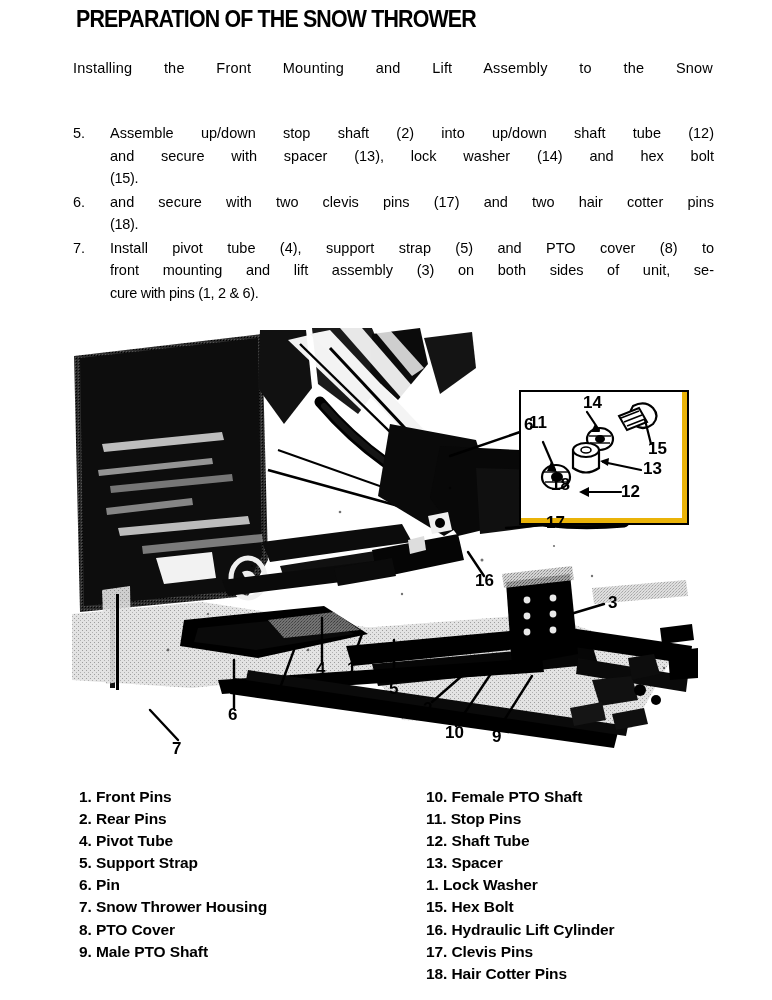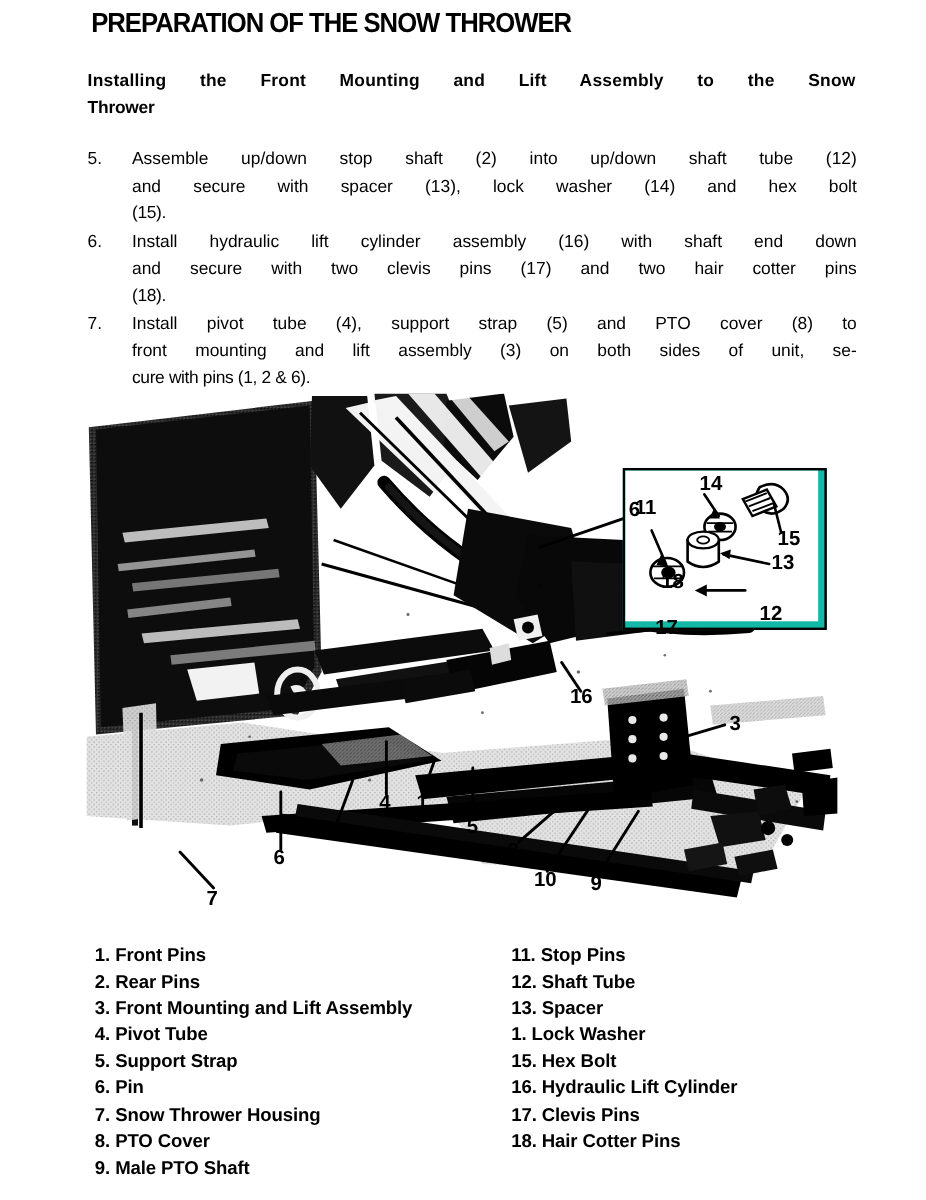--- a/index.html
+++ b/index.html
@@ -36,21 +36,21 @@
     transform-origin: left top;
     white-space: nowrap;
     line-height: 1.15;
   }
 
   .doc-subtitle {
     position: absolute;
     left: 73px;
     top: 57px;
     width: 640px;
-    font-weight: bold;
+    font-weight: normal;
     font-size: 14.5px;
     line-height: 1.52;
     letter-spacing: 0.2px;
   }
   .doc-subtitle .ln1 {
     display: block;
     text-align: justify;
     text-align-last: justify;
     white-space: nowrap;
   }
@@ -111,21 +111,21 @@
     display: block;
   }
 
   
   .inset-box {
     position: absolute;
     left: 447px;
     top: 62px;
     width: 166px;
     height: 131px;
-    background: #14b8a6;
+    background: #eab308;
     border: 2.5px solid #000000;
   }
   .inset-box svg { display: block; }
 
   
   .callout {
     position: absolute;
     font-weight: bold;
     font-size: 17px;
     line-height: 1;
@@ -158,38 +158,36 @@
 </style>
 </head>
 <body>
 
 <div class="page">
 
   <div class="doc-title">PREPARATION OF THE SNOW THROWER</div>
 
   <div class="doc-subtitle">
     <span class="ln1">Installing the Front Mounting and Lift Assembly to the Snow</span>
-    <span class="ln2">Thrower</span>
   </div>
 
   <div class="steps">
 
     <div class="step">
       <span class="step-num">5.</span>
       <div class="step-body">
         <span class="jl">Assemble up/down stop shaft (2) into up/down shaft tube (12)</span>
         <span class="jl">and secure with spacer (13), lock washer (14) and hex bolt</span>
         <span class="ll">(15).</span>
       </div>
     </div>
 
     <div class="step">
       <span class="step-num">6.</span>
       <div class="step-body">
-        <span class="jl">Install hydraulic lift cylinder assembly (16) with shaft end down</span>
         <span class="jl">and secure with two clevis pins (17) and two hair cotter pins</span>
         <span class="ll">(18).</span>
       </div>
     </div>
 
     <div class="step">
       <span class="step-num">7.</span>
       <div class="step-body">
         <span class="jl">Install pivot tube (4), support strap (5) and PTO cover (8) to</span>
         <span class="jl">front mounting and lift assembly (3) on both sides of unit, se-</span>
@@ -414,21 +412,21 @@
 
           <path d="M100,100 L62,100"></path>
           <path d="M68,95 L58,100 L68,105 Z" fill="#000" stroke="none"></path>
         </g>
       </svg>
 
       <div class="callout" style="left:62px; top:2px;">14</div>
       <div class="callout" style="left:127px; top:48px;">15</div>
       <div class="callout" style="left:8px; top:22px;">11</div>
       <div class="callout" style="left:122px; top:68px;">13</div>
-      <div class="callout" style="left:112px; top:91px;margin-top:20px;">12</div>
+      <div class="callout" style="left:100px; top:91px;">12</div>
     </div>
 
     <div class="callout" style="left:452px; top:88px;">6</div>
     <div class="callout" style="left:479px; top:148px;">18</div>
     <div class="callout" style="left:474px; top:186px;">17</div>
     <div class="callout" style="left:403px; top:244px;">16</div>
     <div class="callout" style="left:536px; top:266px;">3</div>
     <div class="callout" style="left:275px; top:332px;">1</div>
     <div class="callout" style="left:244px; top:332px;">4</div>
     <div class="callout" style="left:317px; top:352px;">5</div>
@@ -445,24 +443,20 @@
     <div class="parts-col left">
       <div class="part-item">
         <span class="pn">1.</span>
         <span class="pl">Front Pins</span>
       </div>
       <div class="part-item">
         <span class="pn">2.</span>
         <span class="pl">Rear Pins</span>
       </div>
       <div class="part-item">
-        <span class="pn">3.</span>
-        <span class="pl">Front Mounting and Lift Assembly</span>
-      </div>
-      <div class="part-item">
         <span class="pn">4.</span>
         <span class="pl">Pivot Tube</span>
       </div>
       <div class="part-item">
         <span class="pn">5.</span>
         <span class="pl">Support Strap</span>
       </div>
       <div class="part-item">
         <span class="pn">6.</span>
         <span class="pl">Pin</span>
@@ -476,20 +470,24 @@
         <span class="pl">PTO Cover</span>
       </div>
       <div class="part-item">
         <span class="pn">9.</span>
         <span class="pl">Male PTO Shaft</span>
       </div>
     </div>
 
     <div class="parts-col right">
       <div class="part-item">
+        <span class="pn">10.</span>
+        <span class="pl">Female PTO Shaft</span>
+      </div>
+      <div class="part-item">
         <span class="pn">11.</span>
         <span class="pl">Stop Pins</span>
       </div>
       <div class="part-item">
         <span class="pn">12.</span>
         <span class="pl">Shaft Tube</span>
       </div>
       <div class="part-item">
         <span class="pn">13.</span>
         <span class="pl">Spacer</span>

